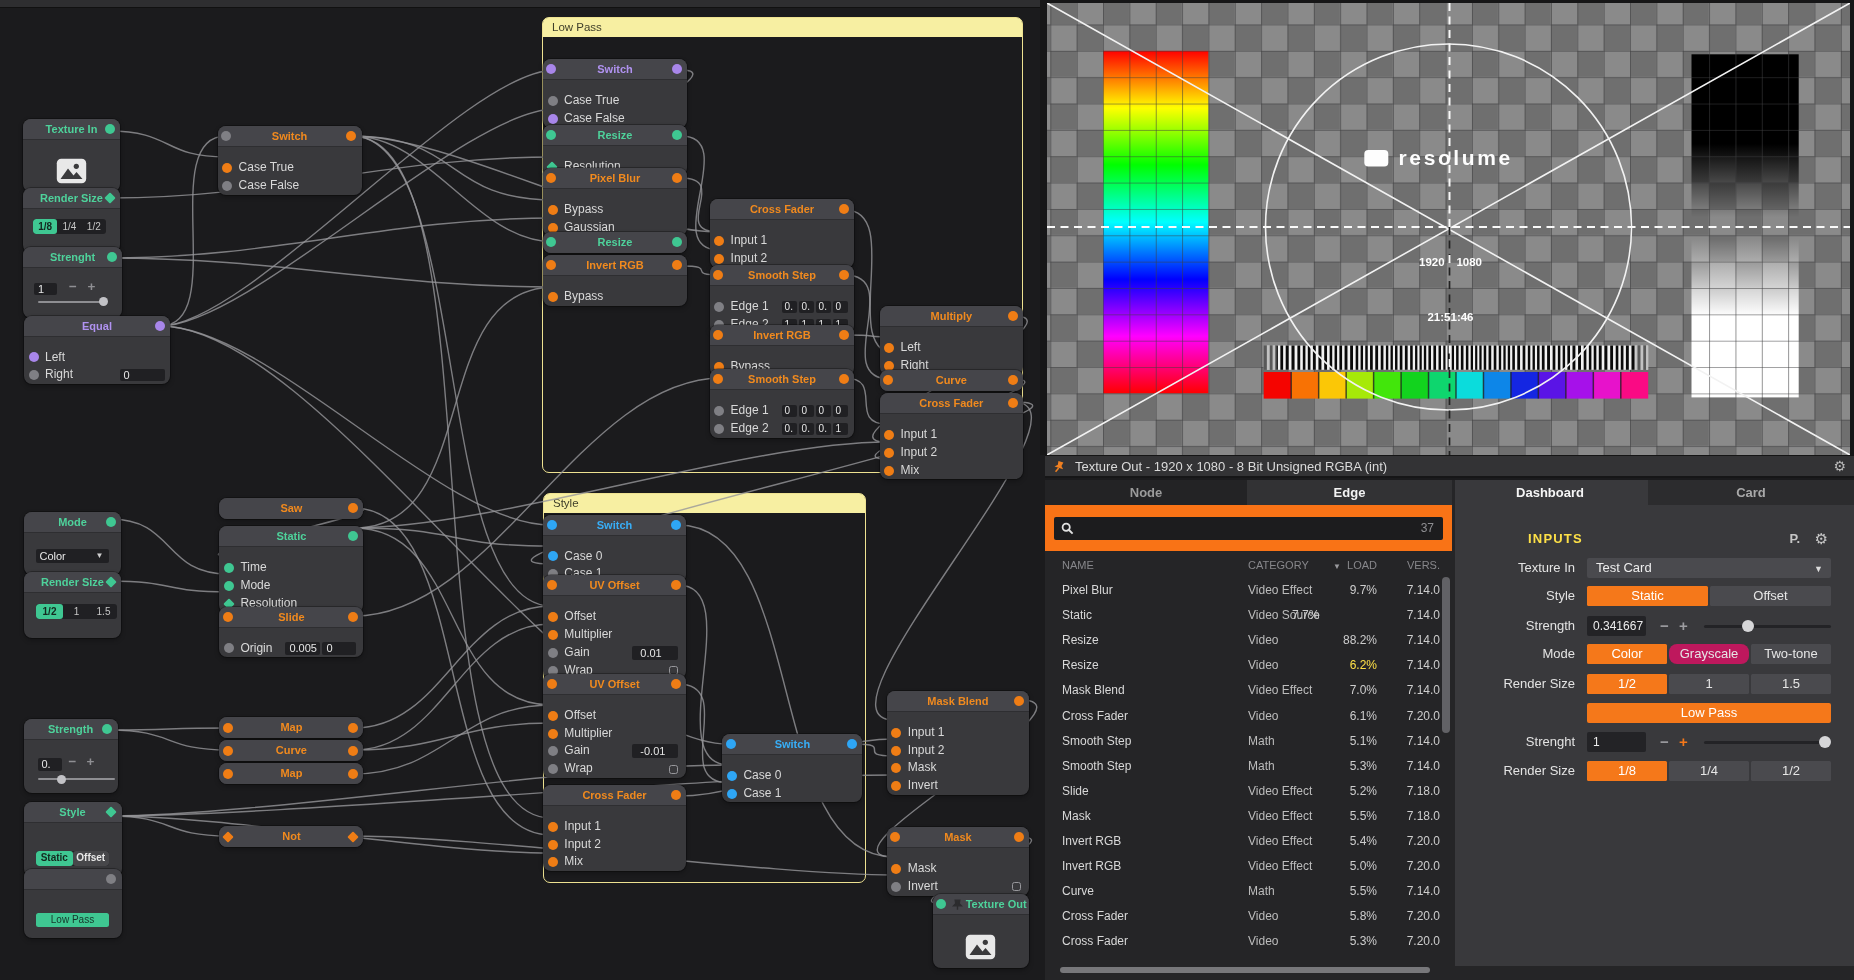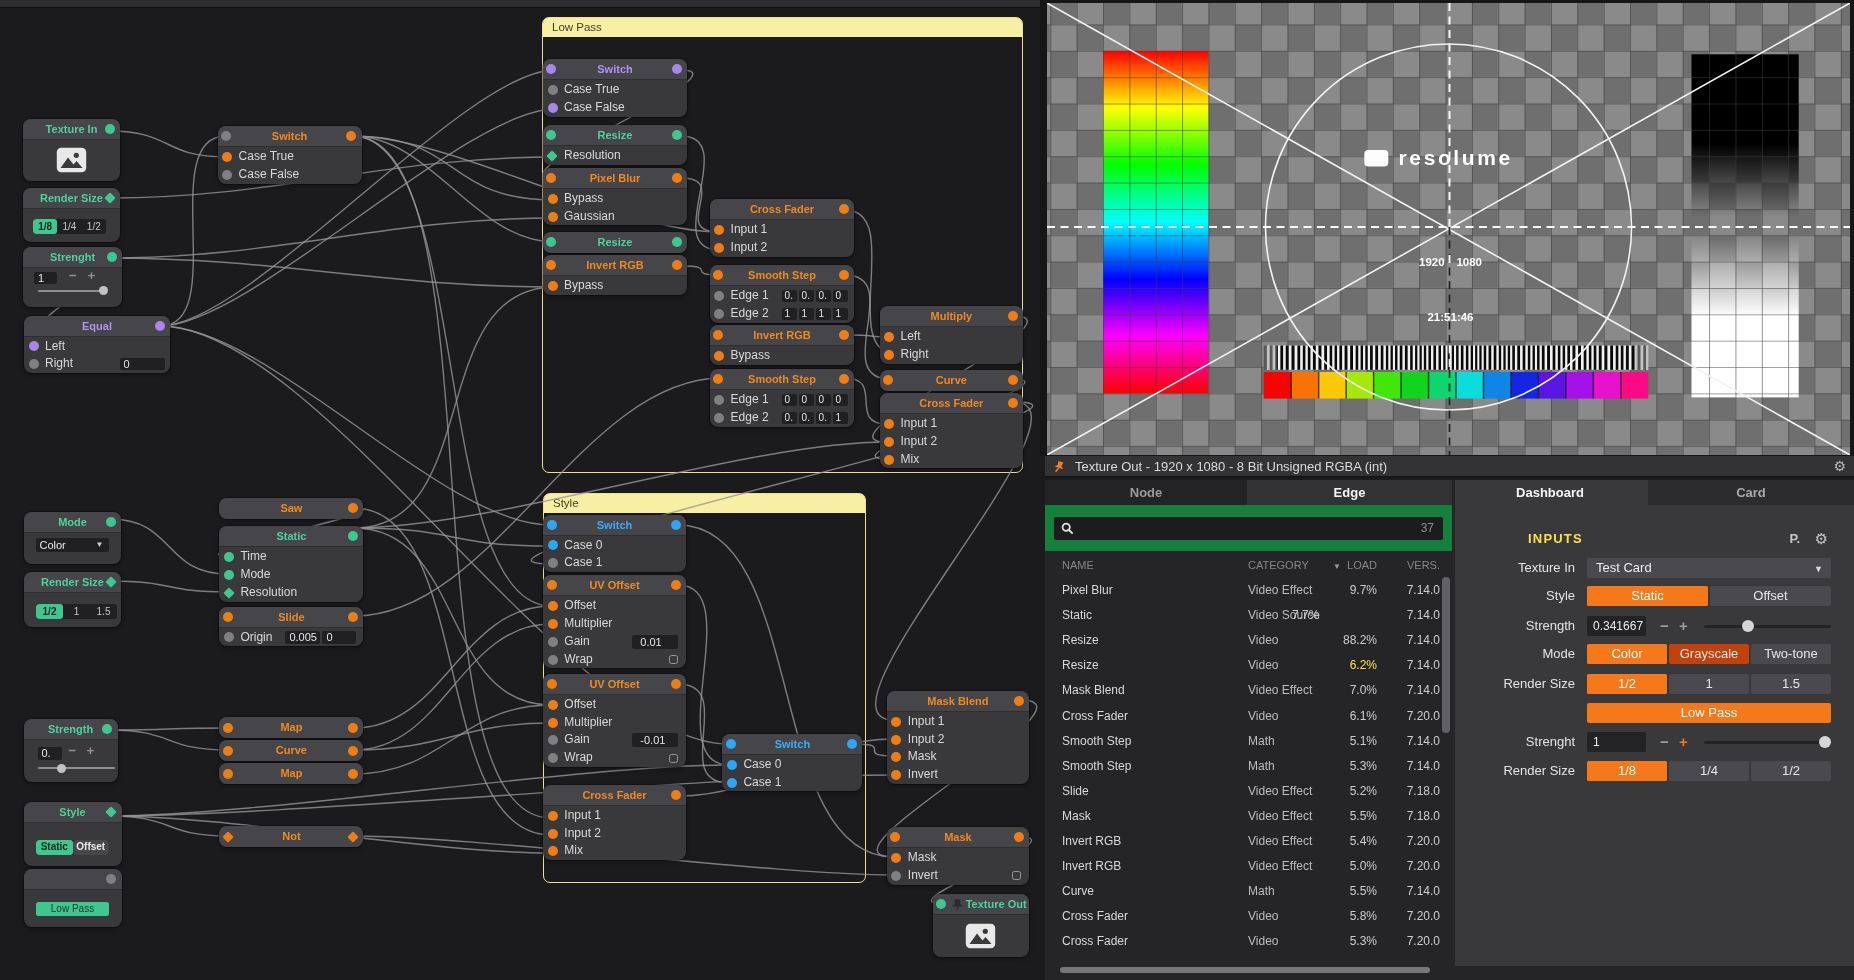--- a/index.html
+++ b/index.html
@@ -1,21 +1,21 @@
 <!DOCTYPE html>
 <html><head><meta charset="utf-8">
 <style>
 *{margin:0;padding:0;box-sizing:border-box;font-family:"Liberation Sans",sans-serif;}
 html,body{width:1854px;height:980px;background:#1b1b1d;overflow:hidden;}
 #root{position:absolute;left:0;top:0;width:1854px;height:980px;}
 .abs{position:absolute;}
 .node{position:absolute;background:#39393c;border-radius:8px;box-shadow:0 0 0 1px rgba(0,0,0,.28),0 2px 5px rgba(0,0,0,.3);}
 .nhd{position:relative;height:21px;line-height:21px;background:#45454a;border-radius:8px 8px 0 0;text-align:center;font-size:11px;font-weight:bold;border-bottom:1px solid #2e2e31;}
 .nhd.only{border-radius:8px;border-bottom:none;}
-.nbody{position:relative;padding-top:1px;}
+.nbody{position:relative;padding-top:12px;}
 .nrow{position:relative;height:17.9px;line-height:17.9px;font-size:12px;color:#d9d9d9;padding-left:21px;white-space:nowrap;}
 .dot{position:absolute;width:10px;height:10px;border-radius:50%;top:50%;margin-top:-5px;}
 .dl{left:3.4px;} .dr{right:5.2px;}
 .rdl{left:4.6px;}
 .dia{border-radius:1px;transform:rotate(45deg);width:8px;height:8px;margin-top:-4px;}
 .dia.dl{left:4.4px;} .dia.dr{right:6.2px;} .dia.rdl{left:5.4px;}
 .vbox{position:absolute;background:#202023;border-radius:2px;color:#e6e6e6;font-size:11px;line-height:12px;padding-left:4px;overflow:hidden;}
 .chk{position:absolute;width:9px;height:9px;border:1.5px solid #97979b;border-radius:2.5px;right:8px;top:50%;margin-top:-4.5px;}
 .grp{position:absolute;border:1.5px solid #eee291;border-radius:7px;}
 .grphd{height:19px;line-height:19px;background:#f7efa2;border-radius:5px 5px 0 0;color:#3f3f2a;font-size:11.5px;padding-left:9px;}
@@ -534,21 +534,21 @@
 <svg width="14" height="14" viewBox="0 0 14 14" style="position:absolute;left:7px;top:4px;">
         <path d="M4.6 1.4 L9.8 1.4 L9 5.2 L11.6 7.8 L2.6 7.8 L5.2 5.2 Z" fill="#f08021" transform="rotate(18 7 7)"></path>
         <path d="M7 8 L5.2 12.6" stroke="#f08021" stroke-width="1.5" transform="rotate(18 7 7)"></path>
       </svg>
 <span style="position:absolute;left:30px;top:3px;font-size:13px;color:#dadada;">Texture Out - 1920 x 1080 - 8 Bit Unsigned RGBA (int)</span>
 <span style="position:absolute;right:8px;top:2px;font-size:14px;color:#b8b8b8;">⚙</span>
 </div>
 <div class="abs" style="left:1045px;top:480px;width:407px;height:500px;background:#252527;"></div>
 <div class="tab" style="left:1045px;top:480px;width:202px;height:25px;line-height:25px;background:#232325;color:#9b9b9b;">Node</div>
 <div class="tab" style="left:1247px;top:480px;width:205px;height:25px;line-height:25px;background:#323234;color:#f3f3f3;">Edge</div>
-<div class="abs" style="left:1045px;top:505px;width:407px;height:46px;background:#15803d;">
+<div class="abs" style="left:1045px;top:505px;width:407px;height:46px;background:#f97316;">
 <div style="position:absolute;left:9px;top:12px;width:389px;height:23px;background:#1c1c1e;border-radius:2px;">
 <svg width="13" height="13" viewBox="0 0 13 13" style="position:absolute;left:7px;top:5px;">
           <circle cx="5.2" cy="5.2" r="3.6" stroke="#e0e0e0" stroke-width="1.8" fill="none"></circle>
           <path d="M8 8 L11.6 11.6" stroke="#e0e0e0" stroke-width="1.9"></path>
         </svg>
 <span style="position:absolute;right:9px;top:4px;font-size:12px;color:#8e8e92;">37</span>
 </div>
     </div>
 <div class="abs" style="left:1045px;top:559px;width:407px;height:14px;font-size:11px;color:#87878b;">
 <span style="position:absolute;left:17px;">NAME</span>
@@ -672,21 +672,21 @@
       <span style="position:absolute;right:279px;top:2px;font-size:13px;color:#e3e3e3;">Strength</span>
       <div style="position:absolute;left:135px;top:0;width:59px;height:20px;line-height:20px;background:#232326;border-radius:2px;color:#ececec;font-size:12px;padding-left:6px;">0.341667</div>
 <span style="position:absolute;left:208px;top:1px;color:#9e9ea2;font-size:15px;font-weight:bold;">−</span>
 <span style="position:absolute;left:227px;top:1px;color:#9e9ea2;font-size:15px;font-weight:bold;">+</span>
 <div style="position:absolute;left:252px;top:9px;width:127px;height:3px;background:#232326;border-radius:2px;"></div>
 <div style="position:absolute;left:290px;top:4.5px;width:12px;height:12px;border-radius:50%;background:#d6d6d8;"></div>
     </div>
 <div class="abs" style="left:1452px;top:644.4px;width:402px;height:20px;">
       <span style="position:absolute;right:279px;top:2px;font-size:13px;color:#e3e3e3;">Mode</span>
       <div style="position:absolute;left:135.0px;top:0;width:80.0px;height:20px;line-height:20px;background:#f5781a;color:#ffffff;font-size:13px;text-align:center;border-radius:1.5px;">Color</div>
-      <div style="position:absolute;left:217.0px;top:0;width:80.0px;height:20px;line-height:20px;background:#c2410c;color:#e6e6e6;font-size:13px;text-align:center;border-radius:2px;">Grayscale</div>
+      <div style="position:absolute;left:217.0px;top:0;width:80.0px;height:20px;line-height:20px;background:#be185d;color:#e6e6e6;font-size:13px;text-align:center;border-radius:8px;">Grayscale</div>
       <div style="position:absolute;left:299.0px;top:0;width:80.0px;height:20px;line-height:20px;background:#4a4a4e;color:#e6e6e6;font-size:13px;text-align:center;border-radius:1.5px;">Two-tone</div>
     </div>
 <div class="abs" style="left:1452px;top:673.5px;width:402px;height:20px;">
       <span style="position:absolute;right:279px;top:2px;font-size:13px;color:#e3e3e3;">Render Size</span>
       <div style="position:absolute;left:135.0px;top:0;width:80.0px;height:20px;line-height:20px;background:#f5781a;color:#ffffff;font-size:13px;text-align:center;border-radius:1.5px;">1/2</div>
       <div style="position:absolute;left:217.0px;top:0;width:80.0px;height:20px;line-height:20px;background:#4a4a4e;color:#e6e6e6;font-size:13px;text-align:center;border-radius:1.5px;">1</div>
       <div style="position:absolute;left:299.0px;top:0;width:80.0px;height:20px;line-height:20px;background:#4a4a4e;color:#e6e6e6;font-size:13px;text-align:center;border-radius:1.5px;">1.5</div>
     </div>
 <div class="abs" style="left:1452px;top:702.5px;width:402px;height:20px;">
       <div style="position:absolute;left:135px;top:0;width:244px;height:20px;line-height:20px;background:#f5781a;color:#fff;font-size:13px;text-align:center;border-radius:2px;">Low Pass</div>

